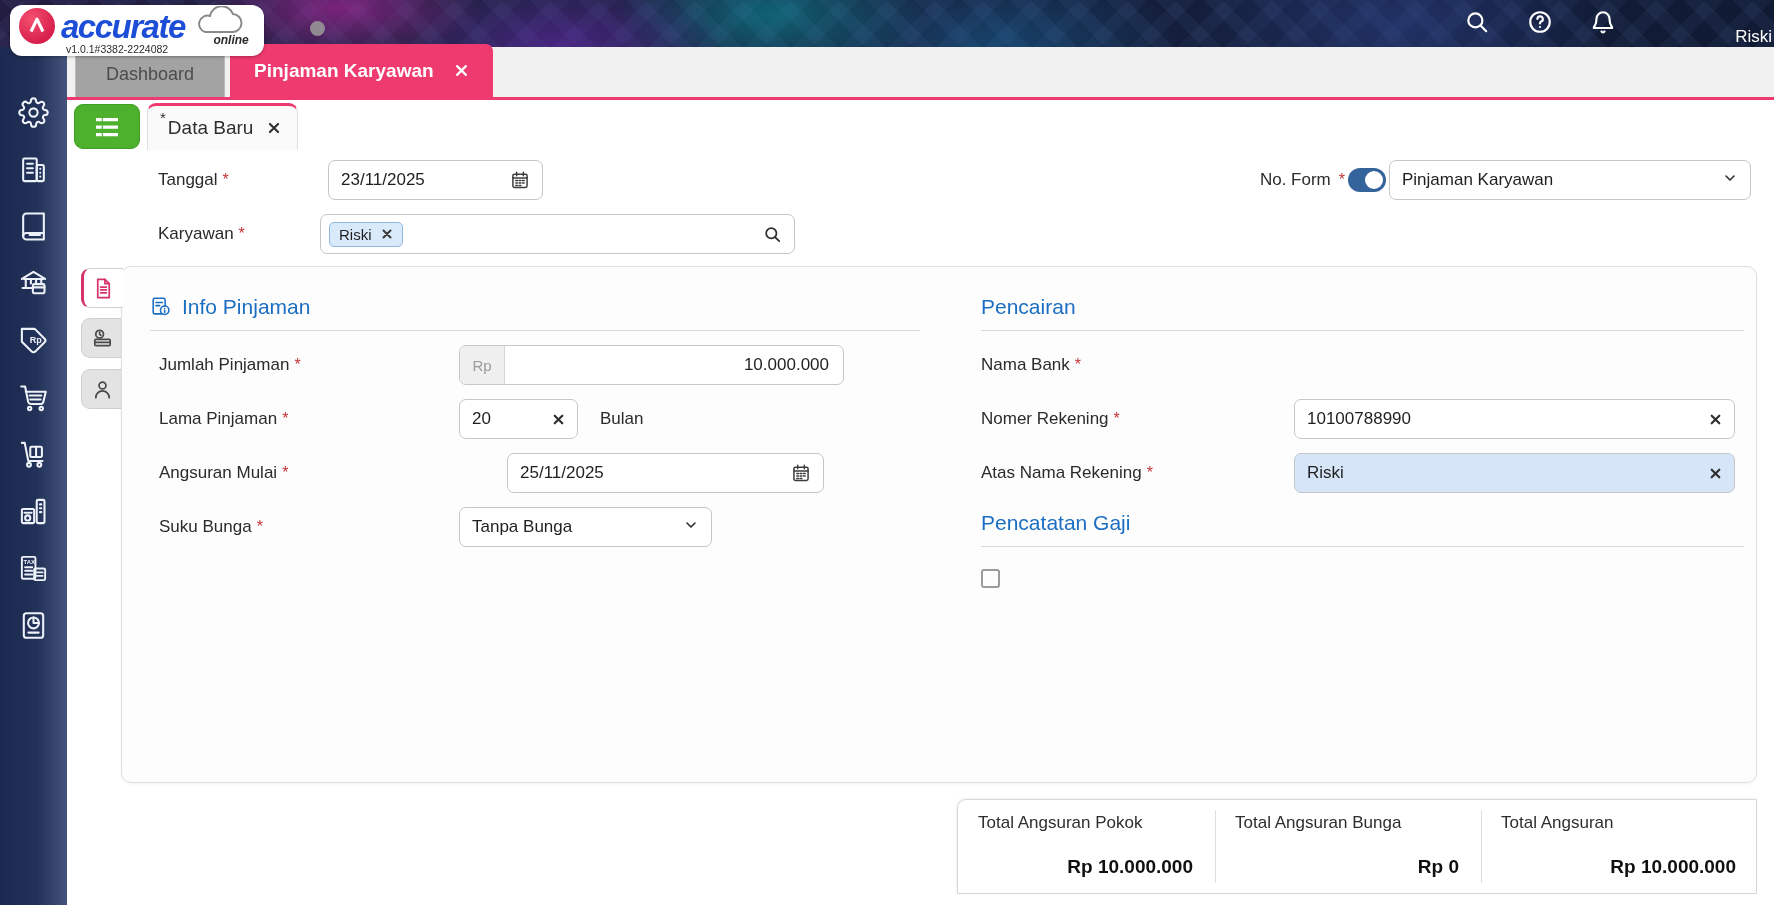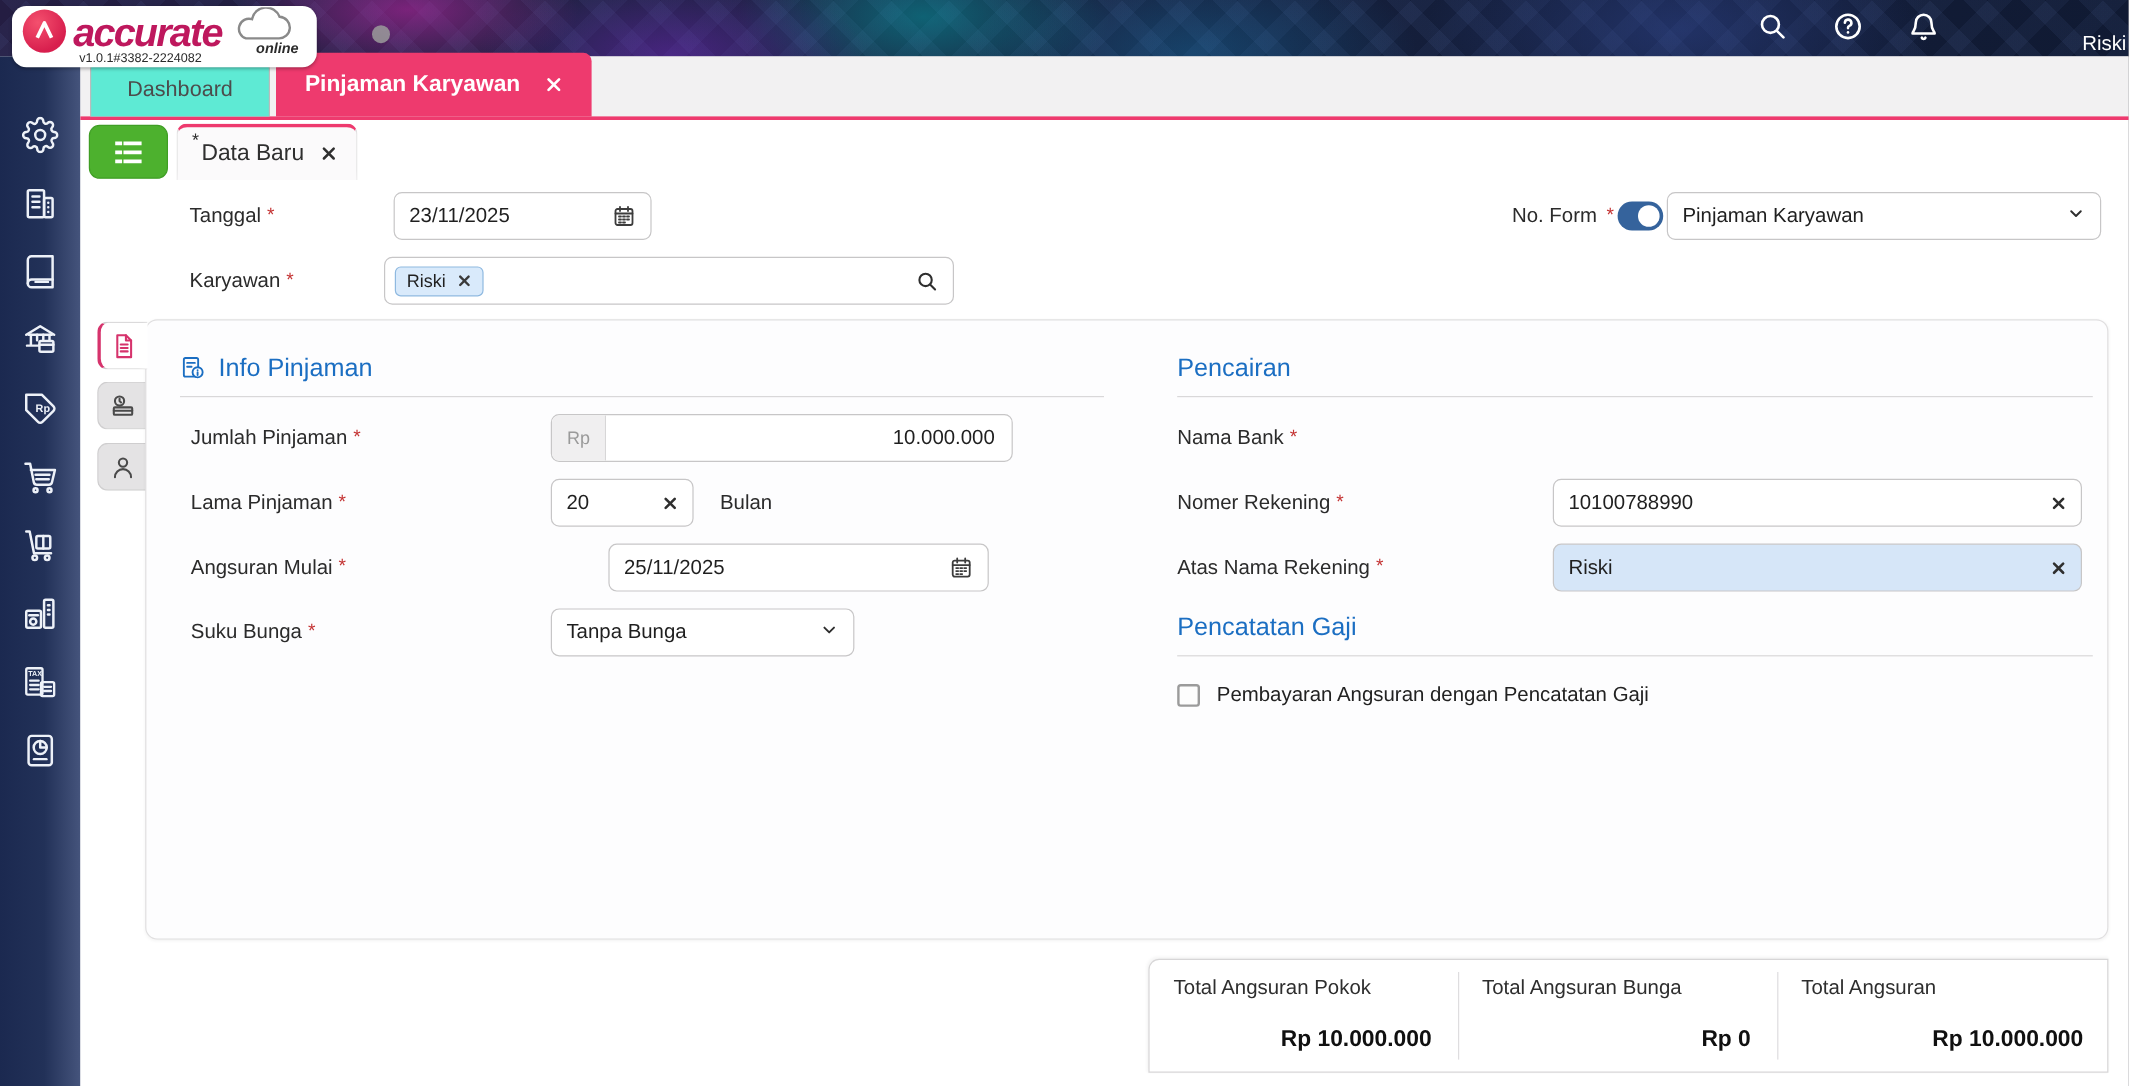--- a/index.html
+++ b/index.html
@@ -23,21 +23,21 @@
   .top-icons svg { width:26px; height:26px; display:block; cursor:pointer; }
   .top-user { position:absolute; top:27px; right:2px; color:#fff; font-size:17px; white-space:nowrap; }
 
   .logo-box { position:absolute; top:5px; left:10px; width:254px; height:51px; background:#fff;
     border-radius:12px; padding:3px 6px 0 9px; z-index:30; box-shadow:0 1px 3px rgba(0,0,0,.3); }
   .logo-row { display:flex; align-items:center; height:36px; }
   .logo-circle { width:36px; height:36px; border-radius:50%; flex:none;
     background:radial-gradient(circle at 35% 30%, #f4506e, #d81f4e 70%);
     display:flex; align-items:center; justify-content:center; }
   .logo-circle svg { width:22px; height:22px; }
-  .logo-text { font-size:33px; font-weight:700; font-style:italic; color:#be185d;
+  .logo-text { font-size:33px; font-weight:700; font-style:italic; color:#1d4ed8;
     letter-spacing:-1.5px; margin-left:6px; line-height:1; }
   .cloud-wrap { position:relative; width:64px; height:40px; margin-left:2px; flex:none; }
   .cloud-wrap svg { position:absolute; top:0; left:4px; width:56px; height:32px; }
   .cloud-sub { position:absolute; bottom:-1px; right:2px; font-size:12px; font-weight:700;
     font-style:italic; color:#2c2c2c; }
   .version { font-size:10.5px; color:#2a2a2a; margin:0 0 0 47px; line-height:1; }
   .gray-dot { position:absolute; left:310px; top:21px; width:15px; height:15px; border-radius:50%;
     background:#9b9b9b; opacity:.85; z-index:31; }
 
   
@@ -46,21 +46,21 @@
     background:linear-gradient(90deg,#1b2950 0%,#223158 55%,#45547c 100%);
     display:flex; flex-direction:column; align-items:center; padding-top:47px; gap:21px; }
   .side-item { width:42px; height:36px; display:flex; align-items:center; justify-content:center;
     color:#edf1f8; cursor:pointer; }
   .side-item svg { width:31px; height:31px; display:block; }
   .main { flex:1; display:flex; flex-direction:column; position:relative; }
 
   
   .tabrow { height:53px; background:#f2f1f2; border-bottom:3px solid #ee3a6e;
     display:flex; align-items:flex-end; padding-left:8px; }
-  .tab-dash { height:47px; background:#5eead4; border:1px solid #bcbbbc; border-bottom:none;
+  .tab-dash { height:47px; background:#a3a3a3; border:1px solid #bcbbbc; border-bottom:none;
     border-radius:7px 7px 0 0; padding:0 30px; display:flex; align-items:center;
     font-size:18px; color:#4c4c4c; cursor:pointer; }
   .tab-active { height:53px; background:#ee3a6e; border-radius:7px 7px 0 0; margin-left:5px;
     padding:0 24px; display:flex; align-items:center; gap:20px; font-size:19px; font-weight:700;
     color:#fff; cursor:pointer; }
   .tab-active svg, .datatab .xclose svg { display:block; }
 
   
   .subrow { height:50px; background:#fff; position:relative; }
   .green-btn { position:absolute; left:7px; top:4px; width:66px; height:45px; background:#4db12e;
@@ -518,21 +518,20 @@
               </div>
             </div>
 
             <div class="sec-title mt-26">
               <span>Pencatatan Gaji</span>
             </div>
             <hr class="sec-hr">
 
             <div class="chkrow">
               <span class="checkbox"></span>
-              <span class="chklabel">Pembayaran Angsuran dengan Pencatatan Gaji</span>
             </div>
           </div>
         </div>
 
         <div class="totals">
           <div class="tcol">
             <span class="tlabel">Total Angsuran Pokok</span>
             <span class="tvalue">Rp 10.000.000</span>
           </div>
           <div class="tcol">

